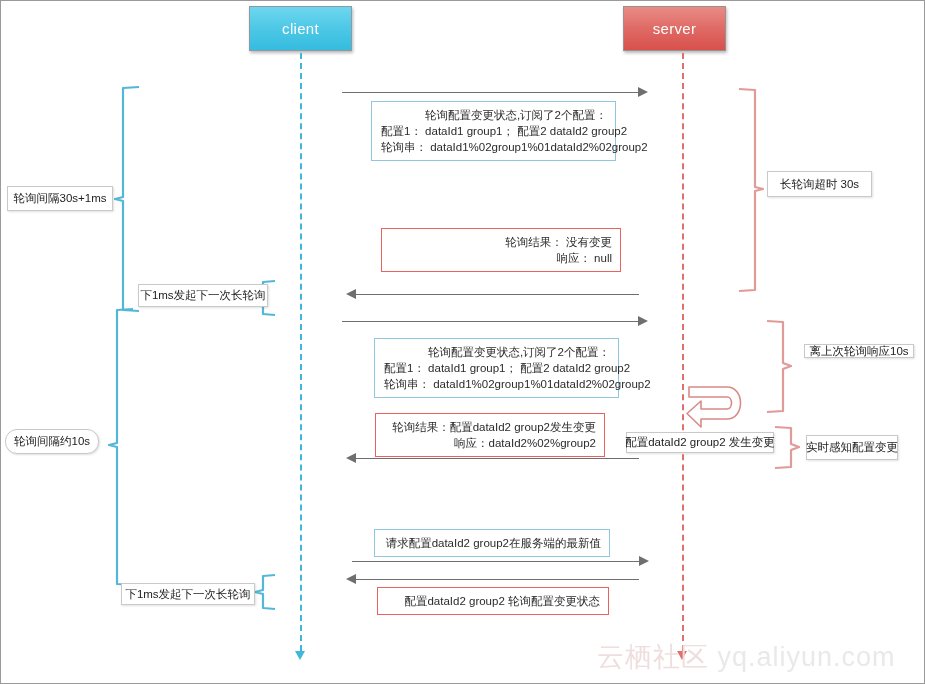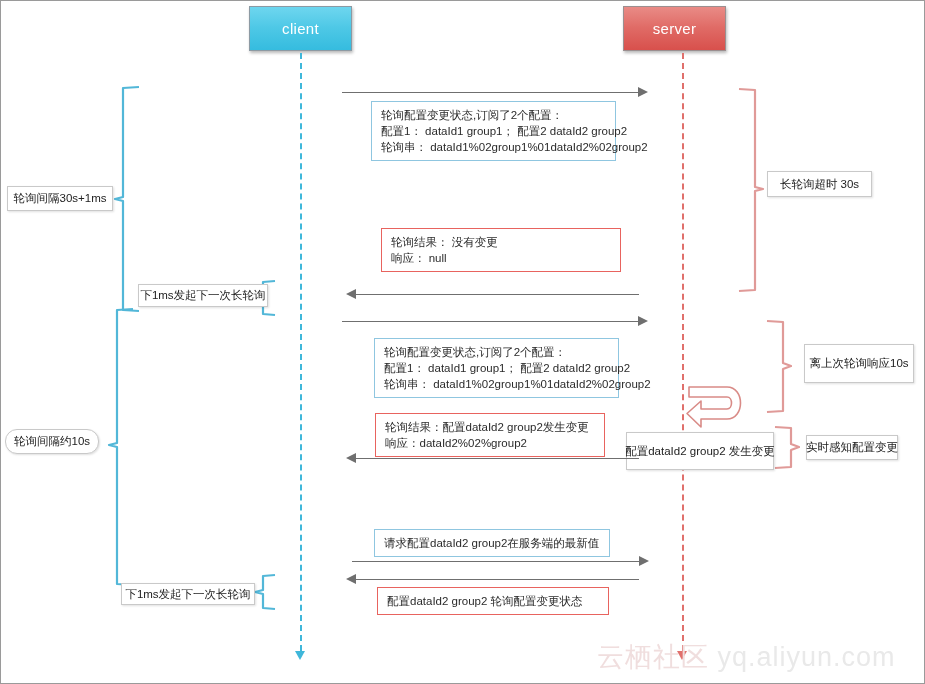--- a/index.html
+++ b/index.html
@@ -79,20 +79,21 @@
   
   .note {
     position: absolute;
     box-sizing: border-box;
     background: #ffffff;
     padding: 5px 8px 5px 9px;
     font-size: 11.5px;
     line-height: 16px;
     color: #2b2b2b;
     white-space: nowrap;
+    text-align: right;
   }
   .note.blue { border: 1.5px solid #8fc6e0; }
   .note.red  { border: 1.5px solid #e8635e; }
 
   .label-box {
     position: absolute;
     box-sizing: border-box;
     background: #ffffff;
     border: 1px solid #c9c9c9;
     box-shadow: 1px 1px 2px rgba(0,0,0,.12);
@@ -187,27 +188,27 @@
   <div class="label-box" style="left:4px; top:428px; width:94px; height:25px;border-radius:12px;">
     <span>轮询间隔约10s</span>
   </div>
   <div class="label-box" style="left:120px; top:582px; width:134px; height:22px;">
     <span>下1ms发起下一次长轮询</span>
   </div>
 
   <div class="label-box" style="left:766px; top:170px; width:105px; height:26px;">
     <span>长轮询超时  30s</span>
   </div>
-  <div class="label-box" style="left:803px; top:343px; width:110px; height:39px;">
+  <div class="label-box" style="left:803px; top:343px; width:110px; height:14px;">
     <span>离上次轮询响应10s</span>
   </div>
   <div class="label-box" style="left:805px; top:434px; width:92px; height:25px;">
     <span>实时感知配置变更</span>
   </div>
-  <div class="label-box" style="left:625px; top:431px; width:148px; height:38px;">
+  <div class="label-box" style="left:625px; top:431px; width:148px; height:21px;">
     <span>配置dataId2 group2 发生变更</span>
   </div>
 
   <div class="msg-line" style="left:341px; top:91px; width:296px;"></div>
   <div class="arrowhead arrow-right" style="left:637px; top:86px;"></div>
   <div class="note blue" style="left:370px; top:100px; width:245px;">
     <div>轮询配置变更状态,订阅了2个配置：</div>
     <div>配置1： dataId1 group1； 配置2 dataId2 group2</div>
     <div>轮询串： dataId1%02group1%01dataId2%02group2</div>
   </div>

